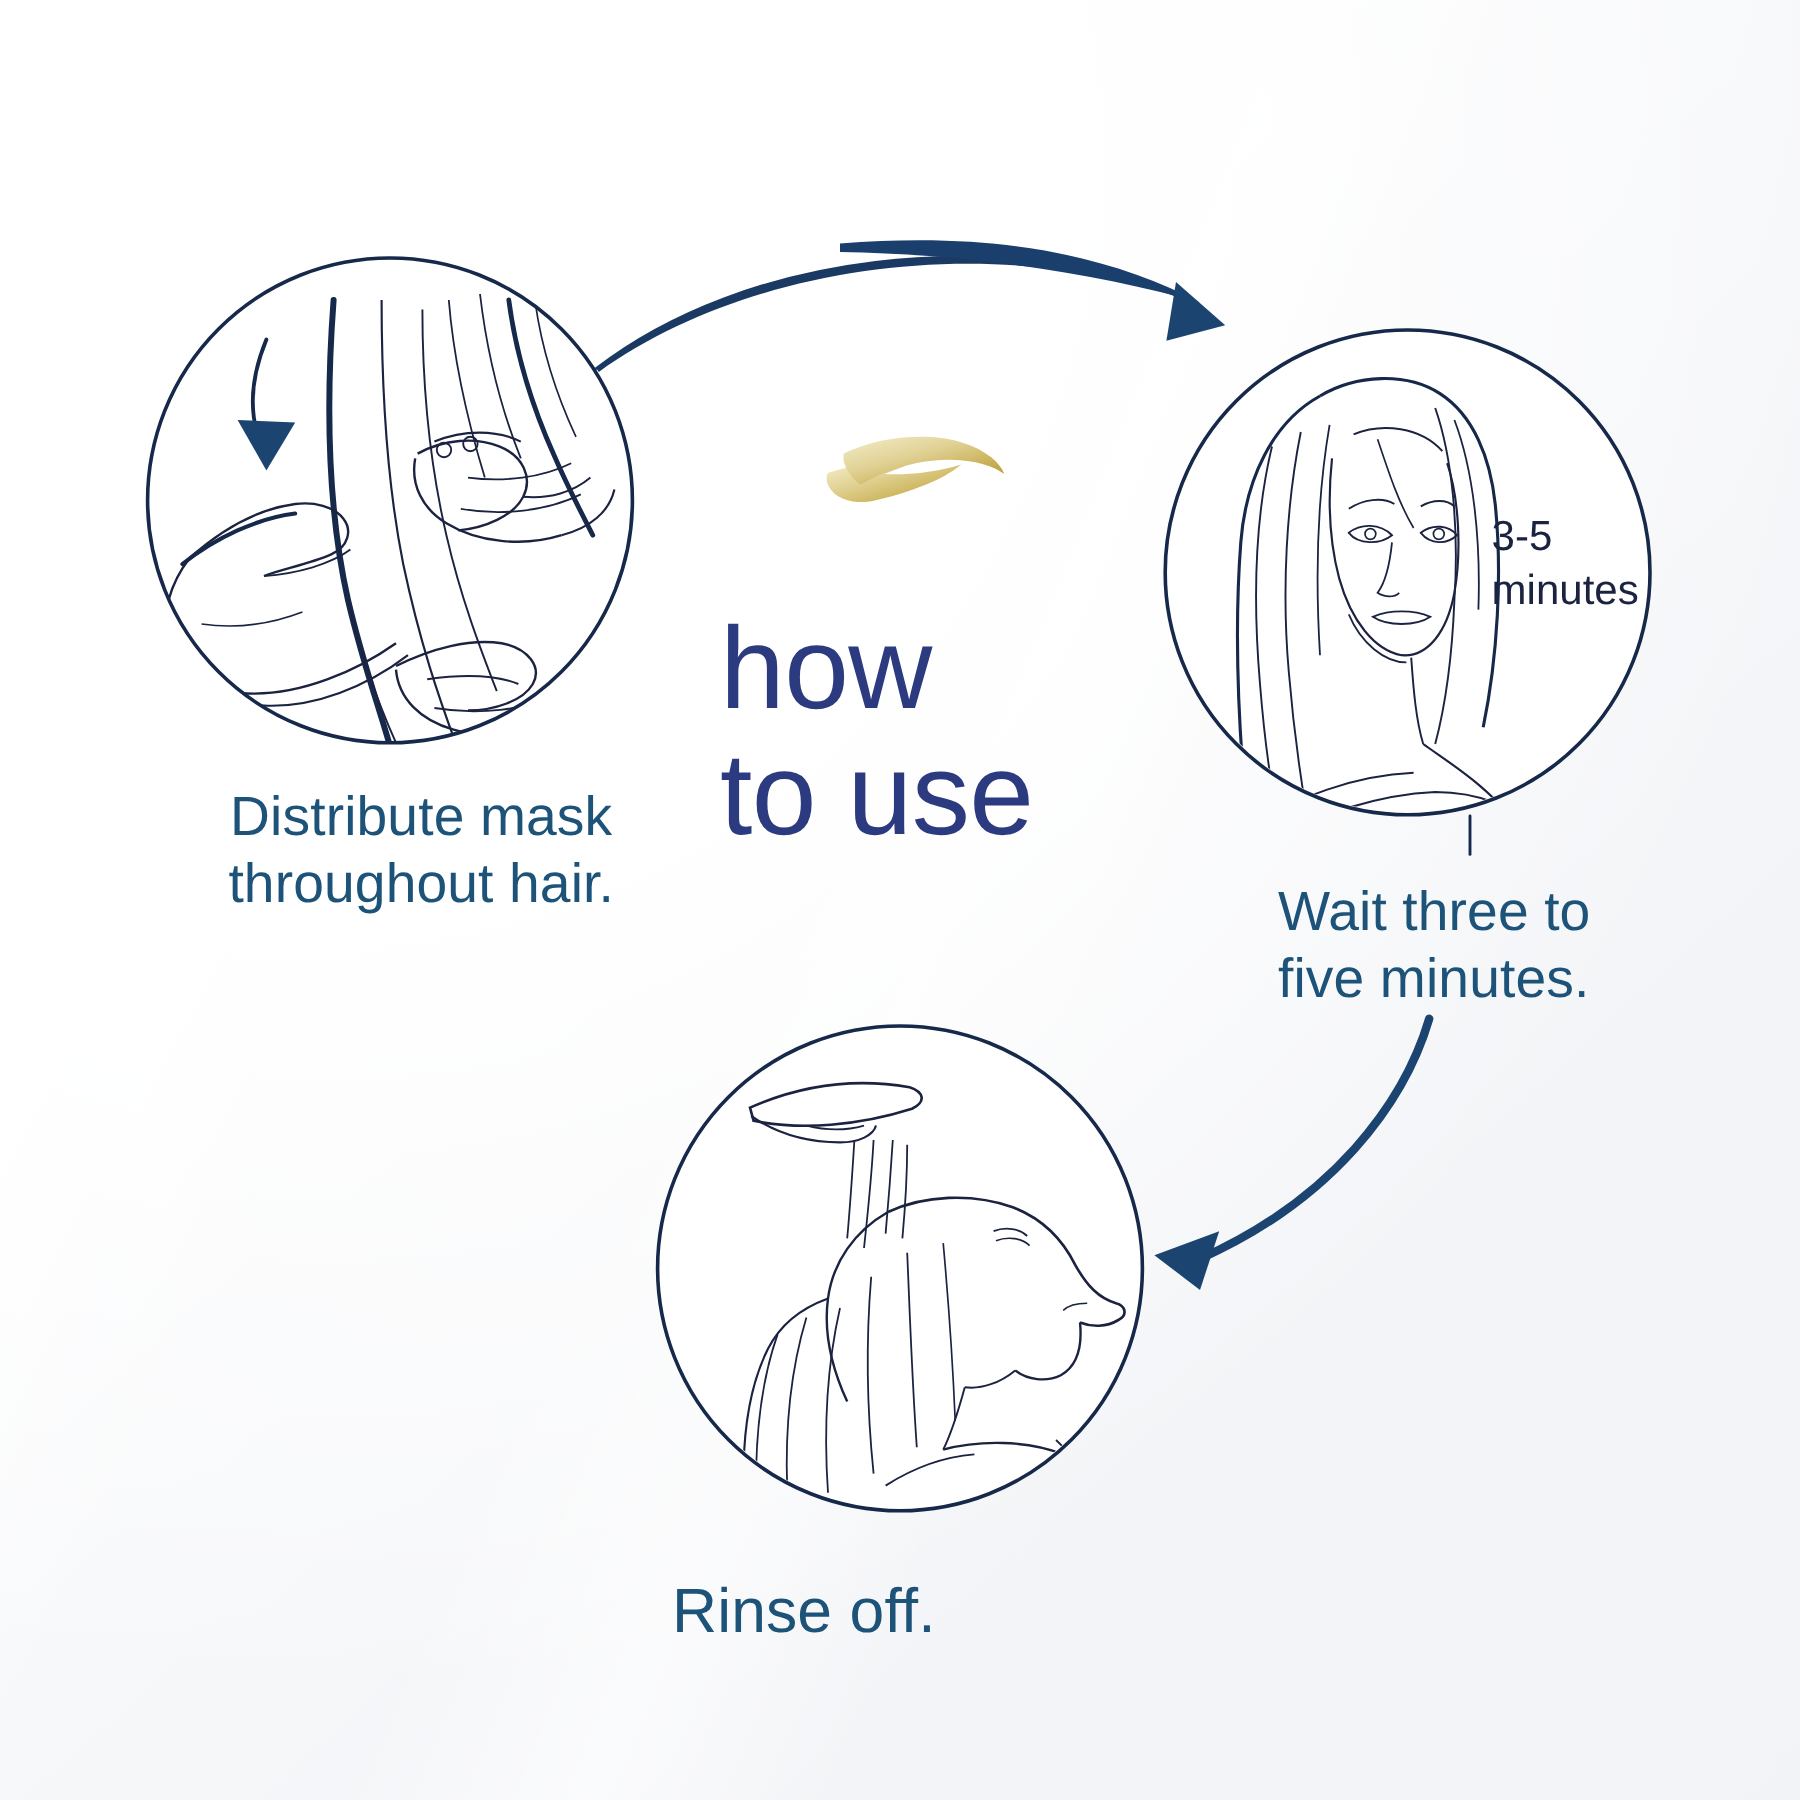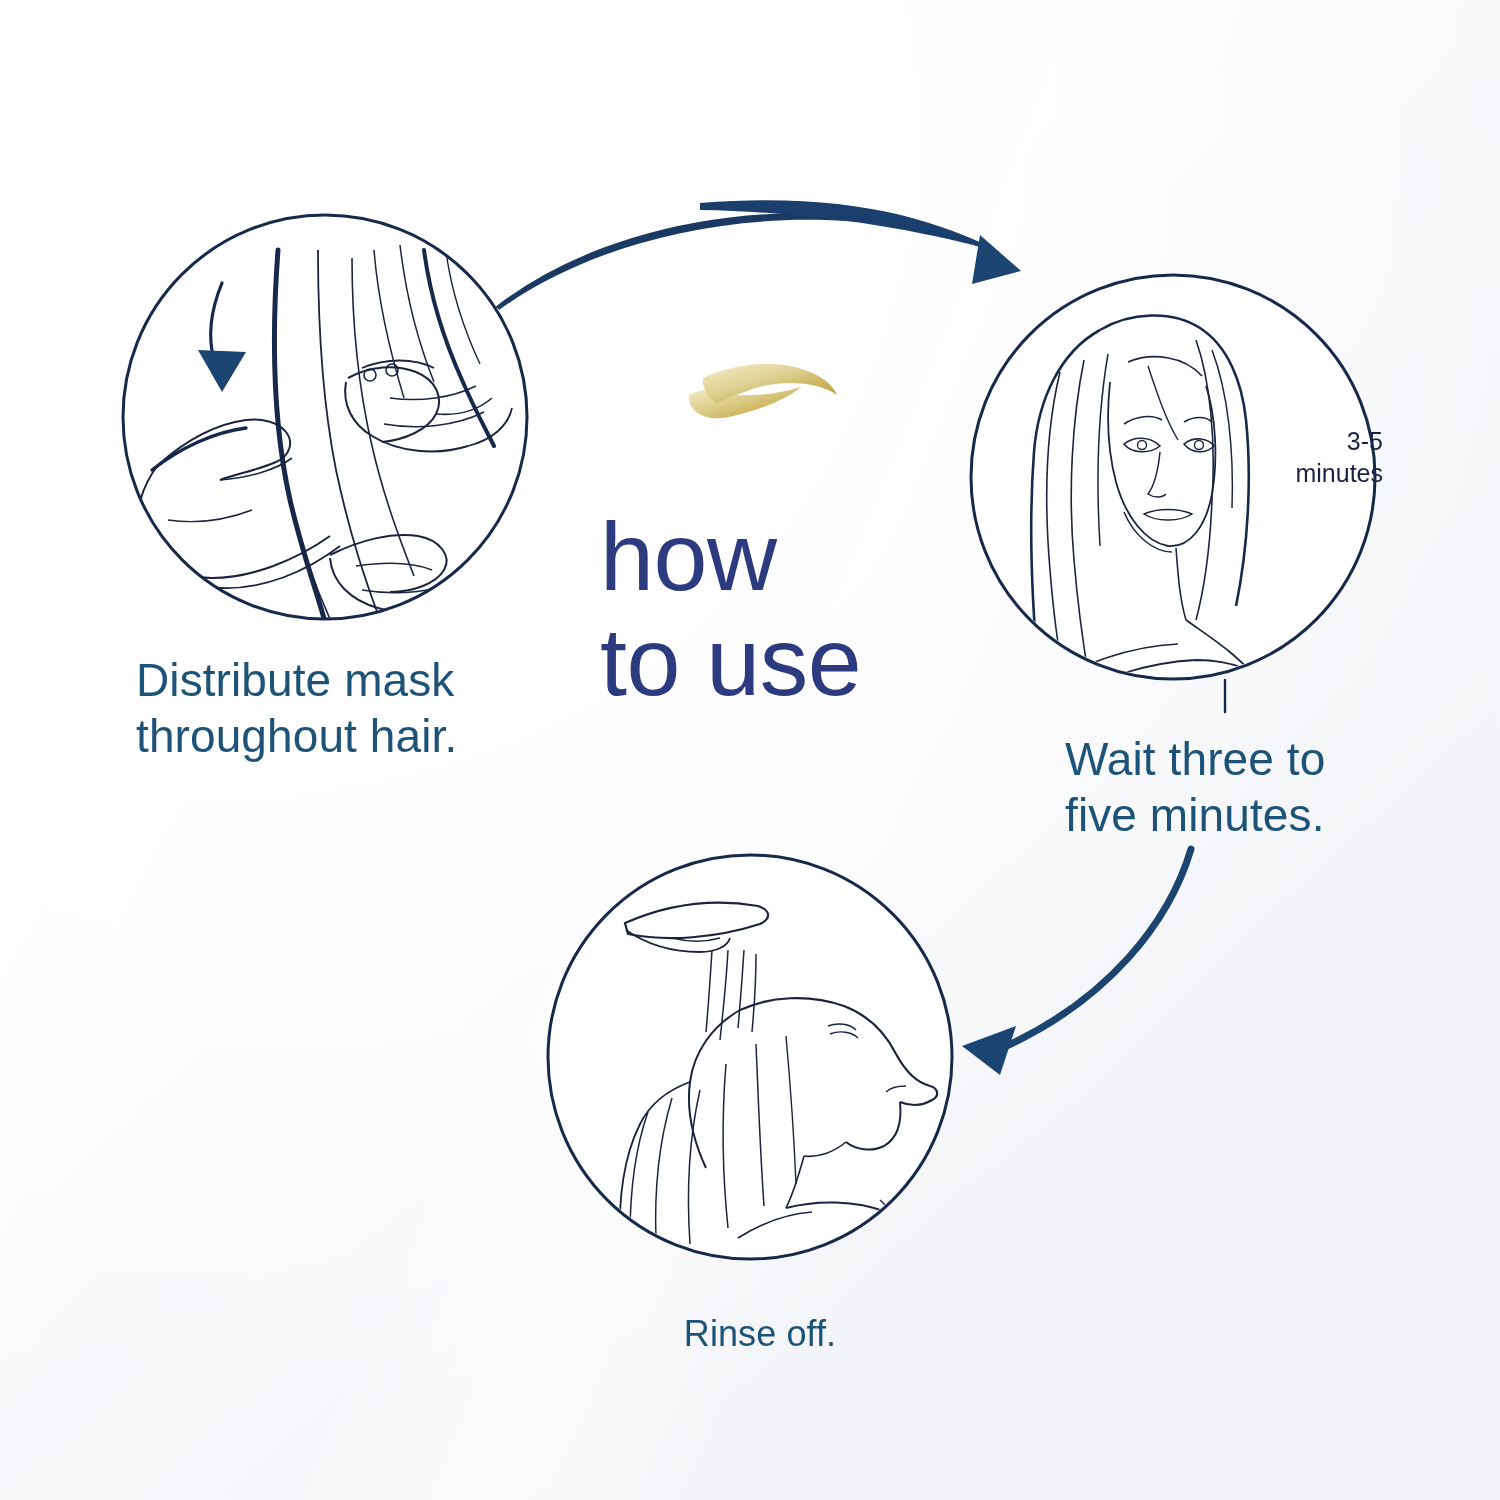--- a/index.html
+++ b/index.html
@@ -46,48 +46,48 @@
     letter-spacing: 0.1px;
     line-height: 1.22;
     white-space: pre-line;
   }
 
   #caption-distribute {
     left: 136px;
     top: 652px;
     width: 430px;
     font-size: 46px;
-    text-align: left;
+    text-align: center;
   }
 
   #caption-wait {
     left: 1065px;
     top: 731px;
     width: 330px;
     font-size: 46px;
     text-align: left;
   }
 
   #caption-rinse {
     left: 560px;
     top: 1312px;
     width: 400px;
-    font-size: 36px;
-    text-align: center;
+    font-size: 52px;
+    text-align: left;
   }
 
   #timer-label {
     position: absolute;
     left: 1243px;
     top: 425px;
     width: 140px;
     color: #1b2340;
-    font-size: 25px;
+    font-size: 35px;
     line-height: 1.28;
-    text-align: right;
+    text-align: left;
     white-space: pre-line;
   }
 
   #headline {
     position: absolute;
     left: 600px;
     top: 505px;
     width: 380px;
     color: #2c3b80;
     font-size: 97px;

